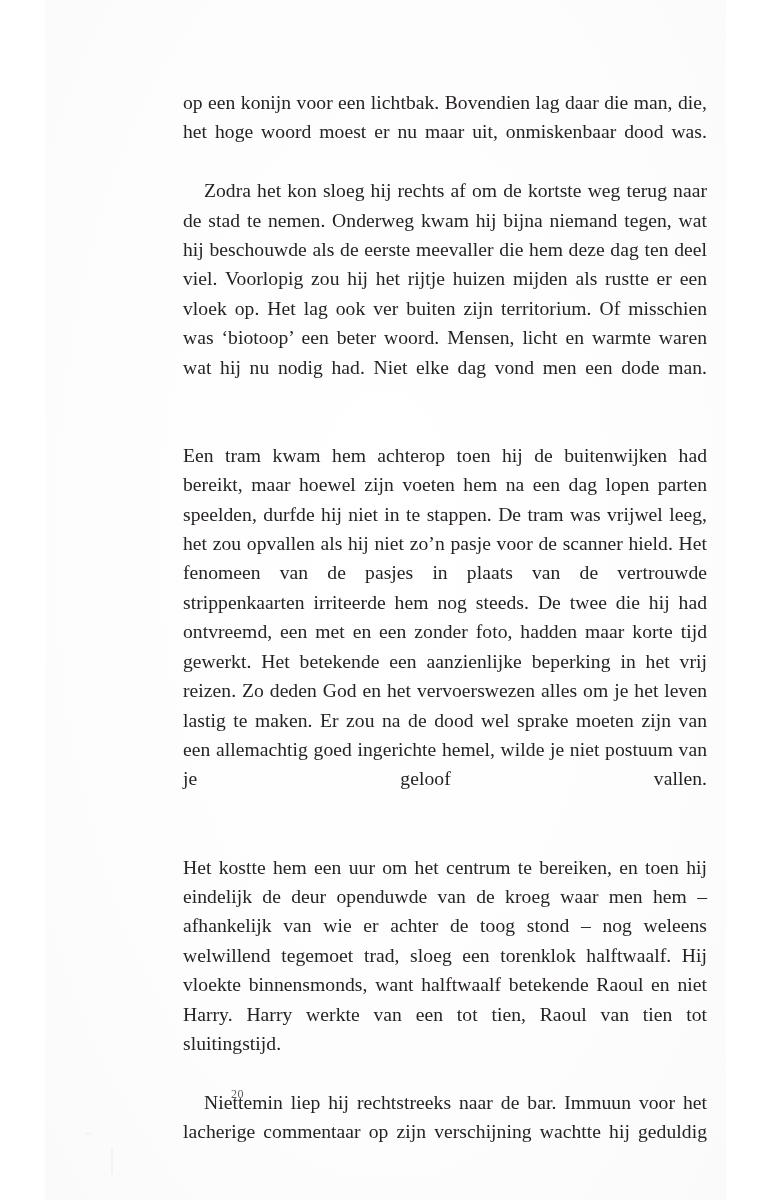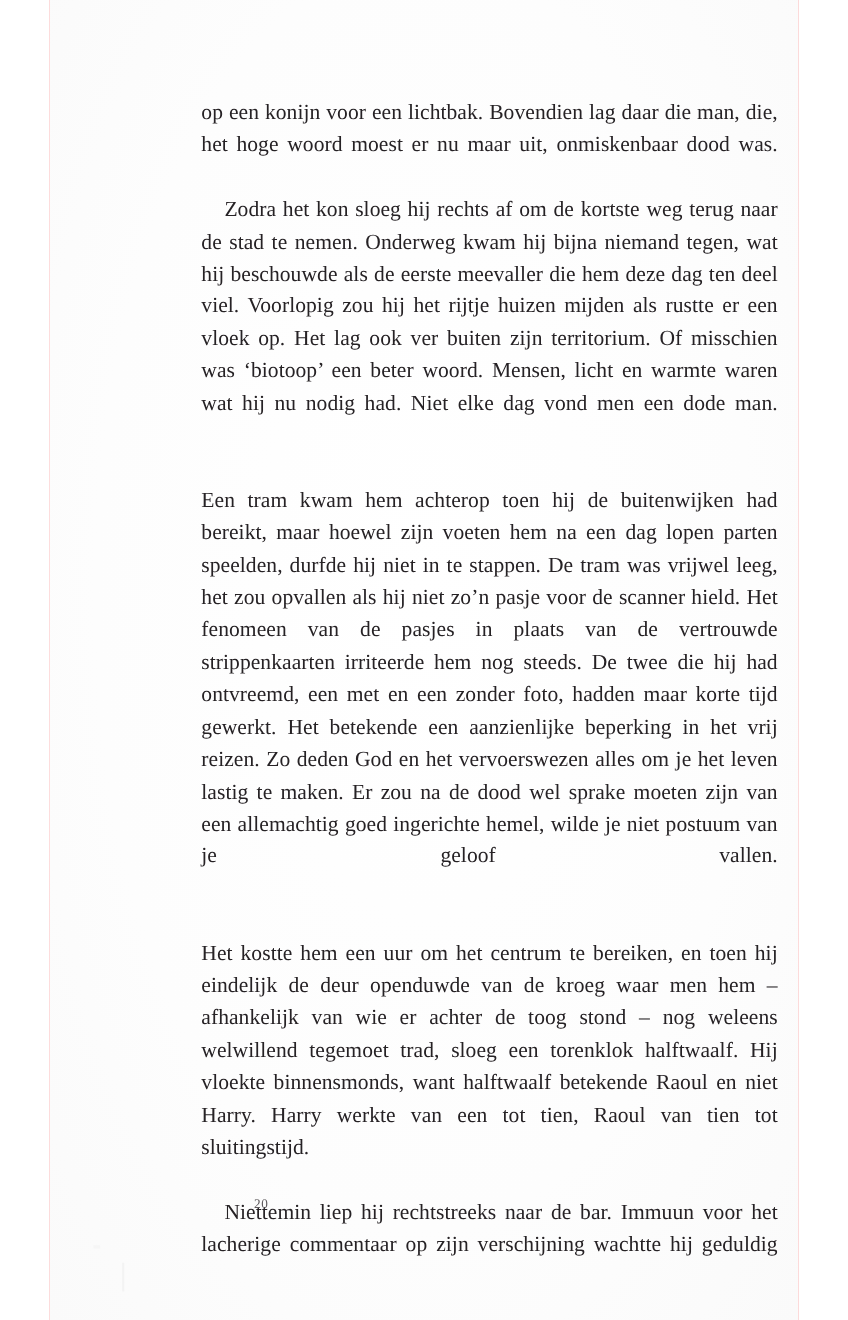--- a/index.html
+++ b/index.html
@@ -7,21 +7,21 @@
     margin: 0;
     padding: 0;
     background: #ffffff;
   }
 
   .page {
     position: relative;
     width: 681px;
     height: 1200px;
     margin: 0 auto;
-    background: #fca5a5;
+    background: #7dd3fc;
     overflow: hidden;
     font-family: "Liberation Serif", "DejaVu Serif", serif;
     color: #262225;
   }
 
   
   .paper-tone {
     position: absolute;
     inset: 0;
     background:

